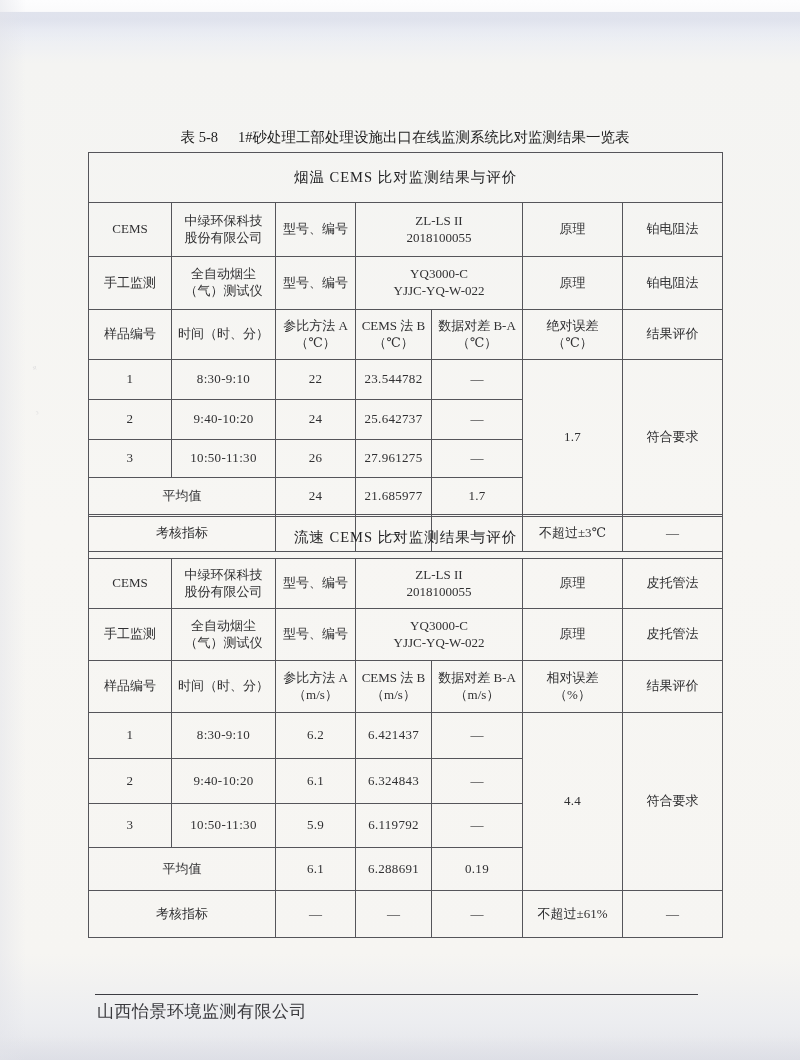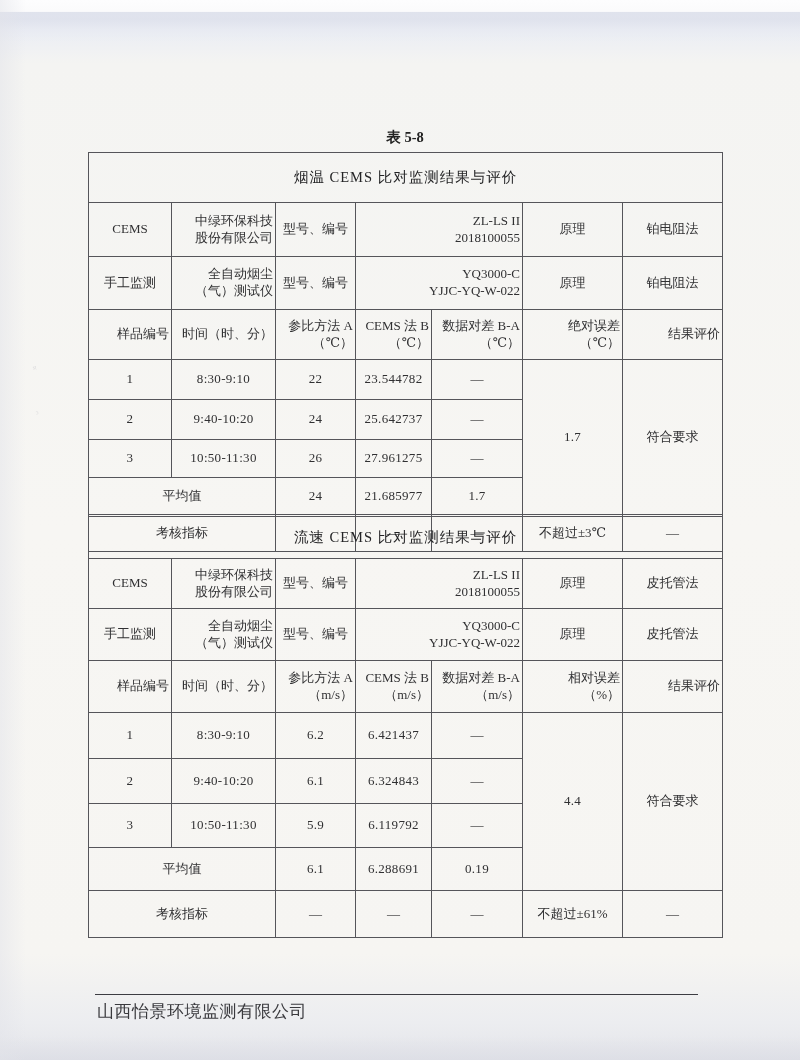--- a/index.html
+++ b/index.html
@@ -36,38 +36,38 @@
   .s2{left:36px;top:408px;}
 
   .intro{
     position:absolute;left:90px;top:78px;width:628px;
     font-size:15.5px;line-height:1.62;text-align:justify;
     text-indent:58px;letter-spacing:.2px;color:#2e2e30;margin:0;
   }
   .caption{
     position:absolute;left:88px;top:128px;width:634px;
     display:flex;justify-content:center;gap:20px;
-    font-size:14.5px;font-weight:700;color:#222;
+    font-size:14.5px;font-weight:400;color:#222;
   }
 
   table.t{
     position:absolute;left:88px;border-collapse:collapse;
     table-layout:fixed;width:634px;
     font-size:13px;color:#303032;
   }
   .t1{top:152px;}
   .t2{top:516px;border-radius:19px;}
   table.t td{
     border:1px solid #55555a;
     text-align:center;vertical-align:middle;
     padding:0 2px;line-height:1.3;
     overflow:hidden;
   }
   td.title-cell{font-size:14.5px;letter-spacing:1px;color:#242426;}
-  .two-line span{display:block;text-align:right;}
+  .two-line span{display:block;}
   td.num{letter-spacing:.3px;}
 
   .footer-rule{
     position:absolute;left:95px;top:994px;width:603px;height:0;
     border-top:1.5px solid #3c3c42;
   }
   .footer-left{
     position:absolute;left:97px;top:1000px;font-size:17px;color:#3a3a3e;letter-spacing:.5px;
   }
   .footer-right{
@@ -81,20 +81,21 @@
 <div class="page">
   <div class="scan-band-top"></div>
   <div class="scan-band-bottom"></div>
   <div class="scan-left-edge"></div>
   <div class="smudge s1">ˢᵎ</div>
   <div class="smudge s2">ᵓ</div>
 
 
   <div class="caption">
     <span>表 5-8</span>
+    <span>1#砂处理工部处理设施出口在线监测系统比对监测结果一览表</span>
   </div>
 
   <table class="t t1">
     <colgroup>
       <col style="width:83px">
         <col style="width:104px">
         <col style="width:80px">
       <col style="width:76px">
         <col style="width:91px">
         <col style="width:100px">

